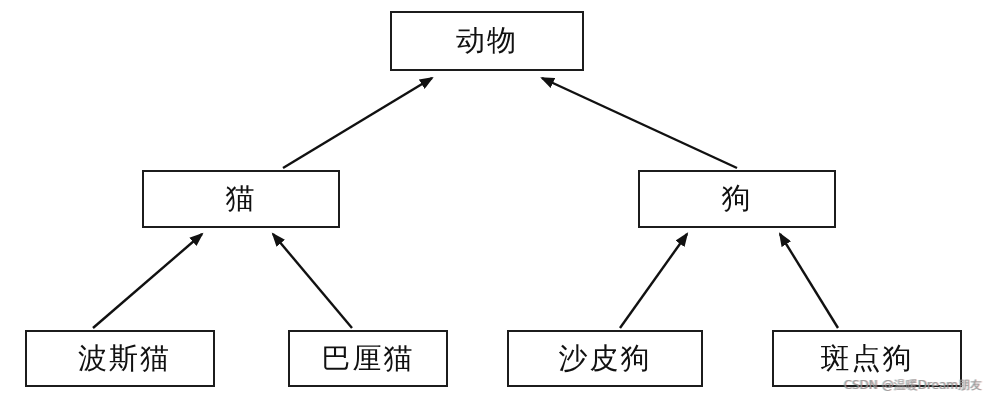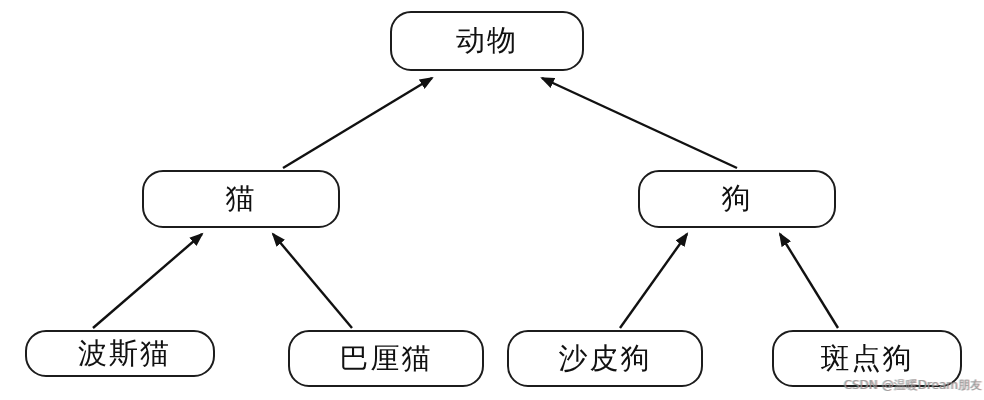--- a/index.html
+++ b/index.html
@@ -19,34 +19,34 @@
     position: absolute;
     left: 0; top: 0;
     width: 984px; height: 400px;
     z-index: 1;
   }
   .node {
     position: absolute;
     box-sizing: border-box;
     background: #ffffff;
     border: 2.5px solid #1c1c1c;
-    border-radius: 21px;
+    border-radius: 0;
     display: flex;
     align-items: center;
     justify-content: center;
     font-size: 29px;
     letter-spacing: 2px;
     color: #111111;
     z-index: 2;
   }
   .node-animal    { left: 390px; top: 11px;  width: 194px; height: 60px; }
   .node-cat       { left: 142px; top: 170px; width: 198px; height: 58px; }
   .node-dog       { left: 638px; top: 170px; width: 198px; height: 58px; }
-  .node-persian   { left: 25px;  top: 330px; width: 190px; height: 47px; padding-left: 9px; }
-  .node-balinese  { left: 288px; top: 330px; width: 196px; height: 57px; }
+  .node-persian   { left: 25px;  top: 330px; width: 190px; height: 57px; padding-left: 9px; }
+  .node-balinese  { left: 288px; top: 330px; width: 160px; height: 57px; }
   .node-sharpei   { left: 507px; top: 330px; width: 196px; height: 57px; }
   .node-dalmatian { left: 772px; top: 330px; width: 190px; height: 57px; }
   .watermark {
     position: absolute;
     right: 2px;
     bottom: 6px;
     z-index: 5;
     font-family: "DejaVu Sans", "Liberation Sans", sans-serif;
     font-size: 12px;
     color: rgba(150, 150, 150, 0.85);

